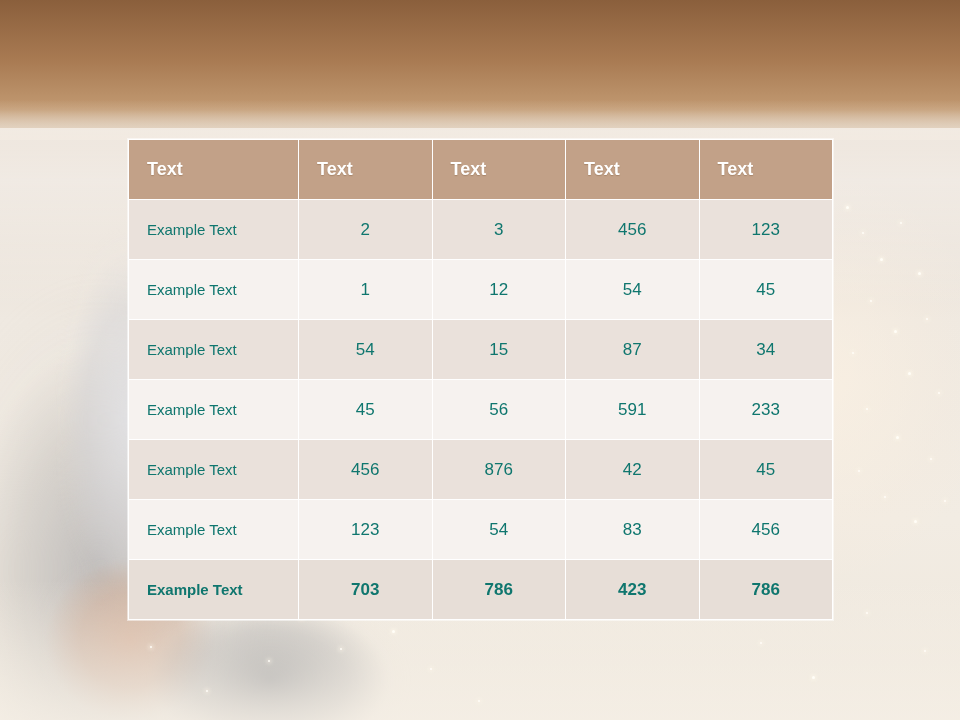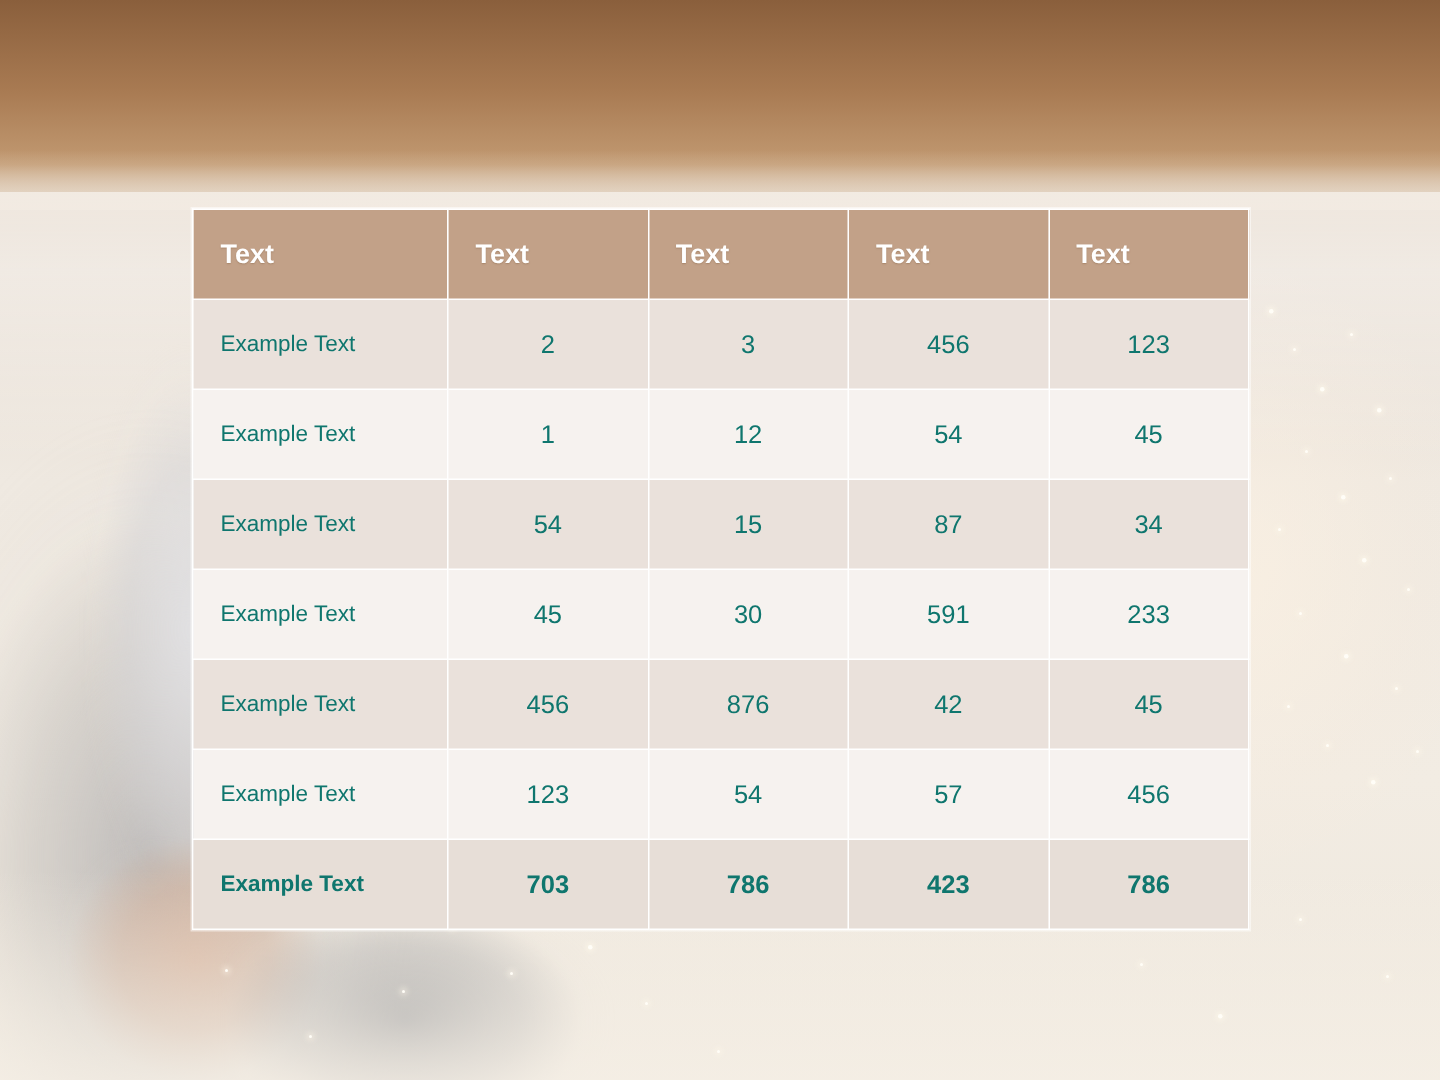--- a/index.html
+++ b/index.html
@@ -256,36 +256,36 @@
         <tr class="odd">
           <td>Example Text</td>
           <td>54</td>
           <td>15</td>
           <td>87</td>
           <td>34</td>
         </tr>
         <tr class="even">
           <td>Example Text</td>
           <td>45</td>
-          <td>30</td>
+          <td>56</td>
           <td>591</td>
           <td>233</td>
         </tr>
         <tr class="odd">
           <td>Example Text</td>
           <td>456</td>
           <td>876</td>
           <td>42</td>
           <td>45</td>
         </tr>
         <tr class="even">
           <td>Example Text</td>
           <td>123</td>
           <td>54</td>
-          <td>57</td>
+          <td>83</td>
           <td>456</td>
         </tr>
         <tr class="total">
           <td>Example Text</td>
           <td>703</td>
           <td>786</td>
           <td>423</td>
           <td>786</td>
         </tr>
       </tbody>

